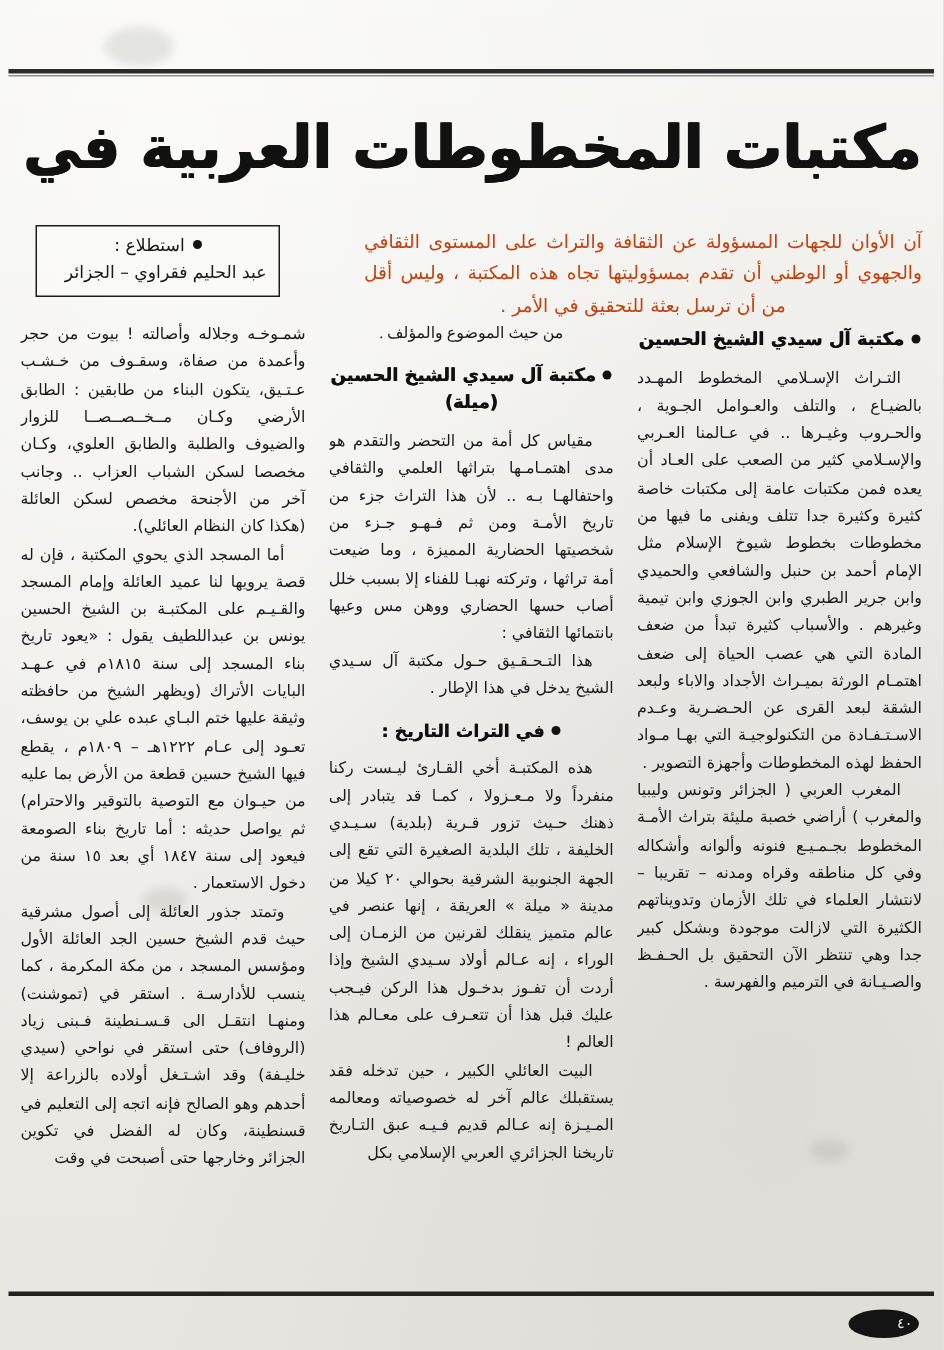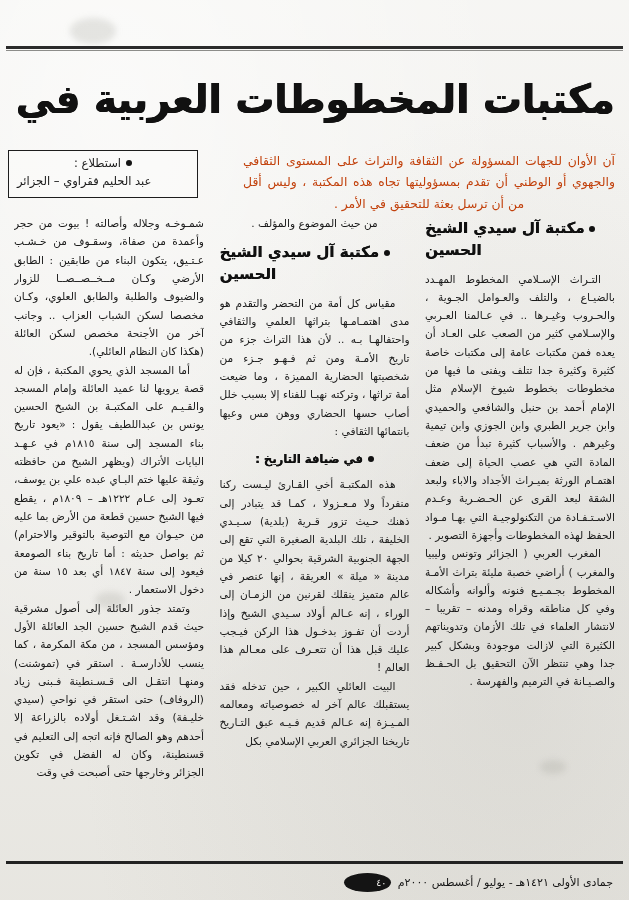--- a/index.html
+++ b/index.html
@@ -70,33 +70,33 @@
     white-space: nowrap;
     transform: scaleX(0.97);
     transform-origin: right center;
     text-shadow: 0.6px 0 0 #111, -0.4px 0 0 #111;
   }
 
   
   .byline-box {
     position: absolute;
     top: 150px;
-    left: 8px;
-    width: 190px;
+    left: 24px;
+    width: 163px;
     height: 48px;
     border: 1.6px solid #1d1d1d;
     box-sizing: border-box;
     padding: 4px 8px 0 8px;
     z-index: 3;
     background: rgba(255,255,255,0.25);
   }
   .byline-line {
     font-size: 11.5px;
     line-height: 1.55;
-    text-align: left;
+    text-align: right;
     white-space: nowrap;
   }
   .byline-line.first { text-align: center; }
   .bullet-dot {
     display: inline-block;
     width: 6px; height: 6px;
     border-radius: 50%;
     background: #141414;
     vertical-align: 1px;
     margin-left: 5px;
@@ -137,23 +137,23 @@
     overflow: hidden;
   }
   .col p {
     margin: 0 0 0 0;
     text-indent: 14px;
   }
   .col p.noindent { text-indent: 0; }
 
   .section-head {
     font-weight: 700;
-    font-size: 15px;
+    font-size: 12px;
     line-height: 1.45;
-    text-align: left;
+    text-align: center;
     margin: 10px 0 8px 0;
     color: #101010;
     text-shadow: 0.4px 0 0 #101010;
   }
   .section-head.tight { margin-top: 4px; }
   .section-head .sub { display: block; }
   .section-head-inline {
     font-weight: 700;
     font-size: 11.6px;
     text-align: center;
@@ -242,40 +242,41 @@
 
     <div class="col">
       <div class="section-head tight">
         <span class="head-dot"></span><span>مكتبة آل سيدي الشيخ الحسين</span>
       </div>
       <p>التـراث الإسـلامي المخطوط المهـدد بالضيـاع ، والتلف والعـوامل الجـوية ، والحـروب وغيـرها .. في عـالمنا العـربي والإسـلامي كثير من الصعب على العـاد أن يعده فمن مكتبات عامة إلى مكتبات خاصة كثيرة وكثيرة جدا تتلف ويفنى ما فيها من مخطوطات بخطوط شيوخ الإسلام مثل الإمام أحمد بن حنبل والشافعي والحميدي وابن جرير الطبري وابن الجوزي وابن تيمية وغيرهم . والأسباب كثيرة تبدأ من ضعف المادة التي هي عصب الحياة إلى ضعف اهتمـام الورثة بميـراث الأجداد والاباء ولبعد الشقة لبعد القرى عن الحـضـرية وعـدم الاسـتـفـادة من التكنولوجيـة التي بهـا مـواد الحفظ لهذه المخطوطات وأجهزة التصوير .</p>
       <p>المغرب العربي ( الجزائر وتونس وليبيا والمغرب ) أراضي خصبة مليئة بتراث الأمـة المخطوط بجـمـيـع فنونه وألوانه وأشكاله وفي كل مناطقه وقراه ومدنه – تقريبا – لانتشار العلماء في تلك الأزمان وتدويناتهم الكثيرة التي لازالت موجودة وبشكل كبير جدا وهي تنتظر الآن التحقيق بل الحـفـظ والصـيـانة في الترميم والفهرسة .</p>
     </div>
 
     <div class="col">
-      <p class="noindent" style="text-align:center;">من حيث الموضوع والمؤلف .</p>
+      <p class="noindent" style="text-align:center;font-family:Liberation Serif, serif;">من حيث الموضوع والمؤلف .</p>
       <div class="section-head">
         <span class="head-dot"></span><span>مكتبة آل سيدي الشيخ الحسين</span>
+        <span class="sub">(ميلة)</span>
       </div>
       <p>مقياس كل أمة من التحضر والتقدم هو مدى اهتمـامـها بتراثها العلمي والثقافي واحتفالهـا بـه .. لأن هذا التراث جزء من تاريخ الأمـة ومن ثم فـهـو جـزء من شخصيتها الحضارية المميزة ، وما ضيعت أمة تراثها ، وتركته نهبـا للفناء إلا بسبب خلل أصاب حسها الحضاري ووهن مس وعيها بانتمائها الثقافي :</p>
+      <p>هذا التـحـقـيق حـول مكتبة آل سـيدي الشيخ يدخل في هذا الإطار .</p>
       <div class="section-head-inline">
-        <span class="head-dot"></span><span>في ضيافة التاريخ :</span>
+        <span class="head-dot"></span><span>في التراث التاريخ :</span>
       </div>
       <p>هذه المكتبـة أخي القـارئ ليـست ركنا منفرداً ولا مـعـزولا ، كمـا قد يتبادر إلى ذهنك حـيث تزور قـرية (بلدية) سـيـدي الخليفة ، تلك البلدية الصغيرة التي تقع إلى الجهة الجنوبية الشرقية بحوالي ٢٠ كيلا من مدينة « ميلة » العريقة ، إنها عنصر في عالم متميز ينقلك لقرنين من الزمـان إلى الوراء ، إنه عـالم أولاد سـيدي الشيخ وإذا أردت أن تفـوز بدخـول هذا الركن فيـجب عليك قبل هذا أن تتعـرف على معـالم هذا العالم !</p>
       <p>البيت العائلي الكبير ، حين تدخله فقد يستقبلك عالم آخر له خصوصياته ومعالمه المـيـزة إنه عـالم قديم فـيـه عبق التـاريخ تاريخنا الجزائري العربي الإسلامي بكل</p>
     </div>
 
     <div class="col">
       <p class="noindent">شمـوخـه وجلاله وأصالته ! بيوت من حجر وأعمدة من صفاة، وسقـوف من خـشـب عـتـيق، يتكون البناء من طابقين : الطابق الأرضي وكـان مــخــصــصــا للزوار والضيوف والطلبة والطابق العلوي، وكـان مخصصا لسكن الشباب العزاب .. وجانب آخر من الأجنحة مخصص لسكن العائلة (هكذا كان النظام العائلي).</p>
       <p>أما المسجد الذي يحوي المكتبة ، فإن له قصة يرويها لنا عميد العائلة وإمام المسجد والقـيـم على المكتبـة بن الشيخ الحسين يونس بن عبداللطيف يقول : «يعود تاريخ بناء المسجد إلى سنة ١٨١٥م في عـهـد البايات الأتراك (ويظهر الشيخ من حافظته وثيقة عليها ختم البـاي عبده علي بن يوسف، تعـود إلى عـام ١٢٢٢هـ – ١٨٠٩م ، يقطع فيها الشيخ حسين قطعة من الأرض بما عليه من حيـوان مع التوصية بالتوقير والاحترام) ثم يواصل حديثه : أما تاريخ بناء الصومعة فيعود إلى سنة ١٨٤٧ أي بعد ١٥ سنة من دخول الاستعمار .</p>
       <p>وتمتد جذور العائلة إلى أصول مشرقية حيث قدم الشيخ حسين الجد العائلة الأول ومؤسس المسجد ، من مكة المكرمة ، كما ينسب للأدارسـة . استقر في (تموشنت) ومنهـا انتقـل الى قـسـنطينة فـبنى زياد (الروفاف) حتى استقر في نواحي (سيدي خليـفة) وقد اشـتـغل أولاده بالزراعة إلا أحدهم وهو الصالح فإنه اتجه إلى التعليم في قسنطينة، وكان له الفضل في تكوين الجزائر وخارجها حتى أصبحت في وقت</p>
     </div>
 
   </div>
 
   <div class="bottom-rule"></div>
 
   <div class="footer">
-    <div class="footer-date">جمادى الأولى ١٤٢١هـ - يوليو / أغسطس ٢٠٠٠م</div>
     <div class="page-badge">٤٠</div>
   </div>
 
 </div>
 
 </body></html>

